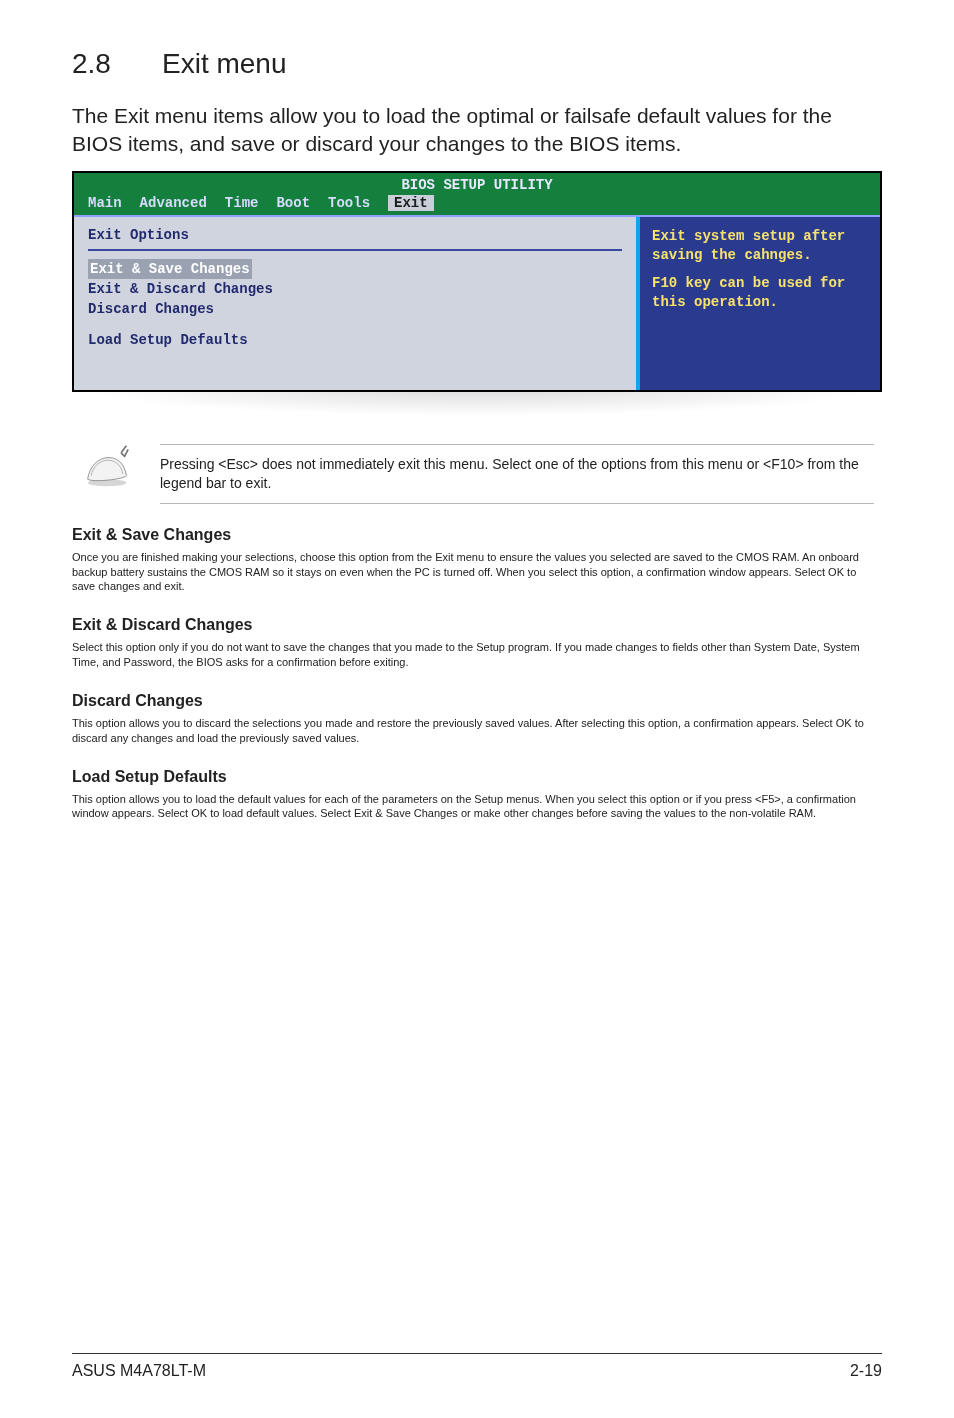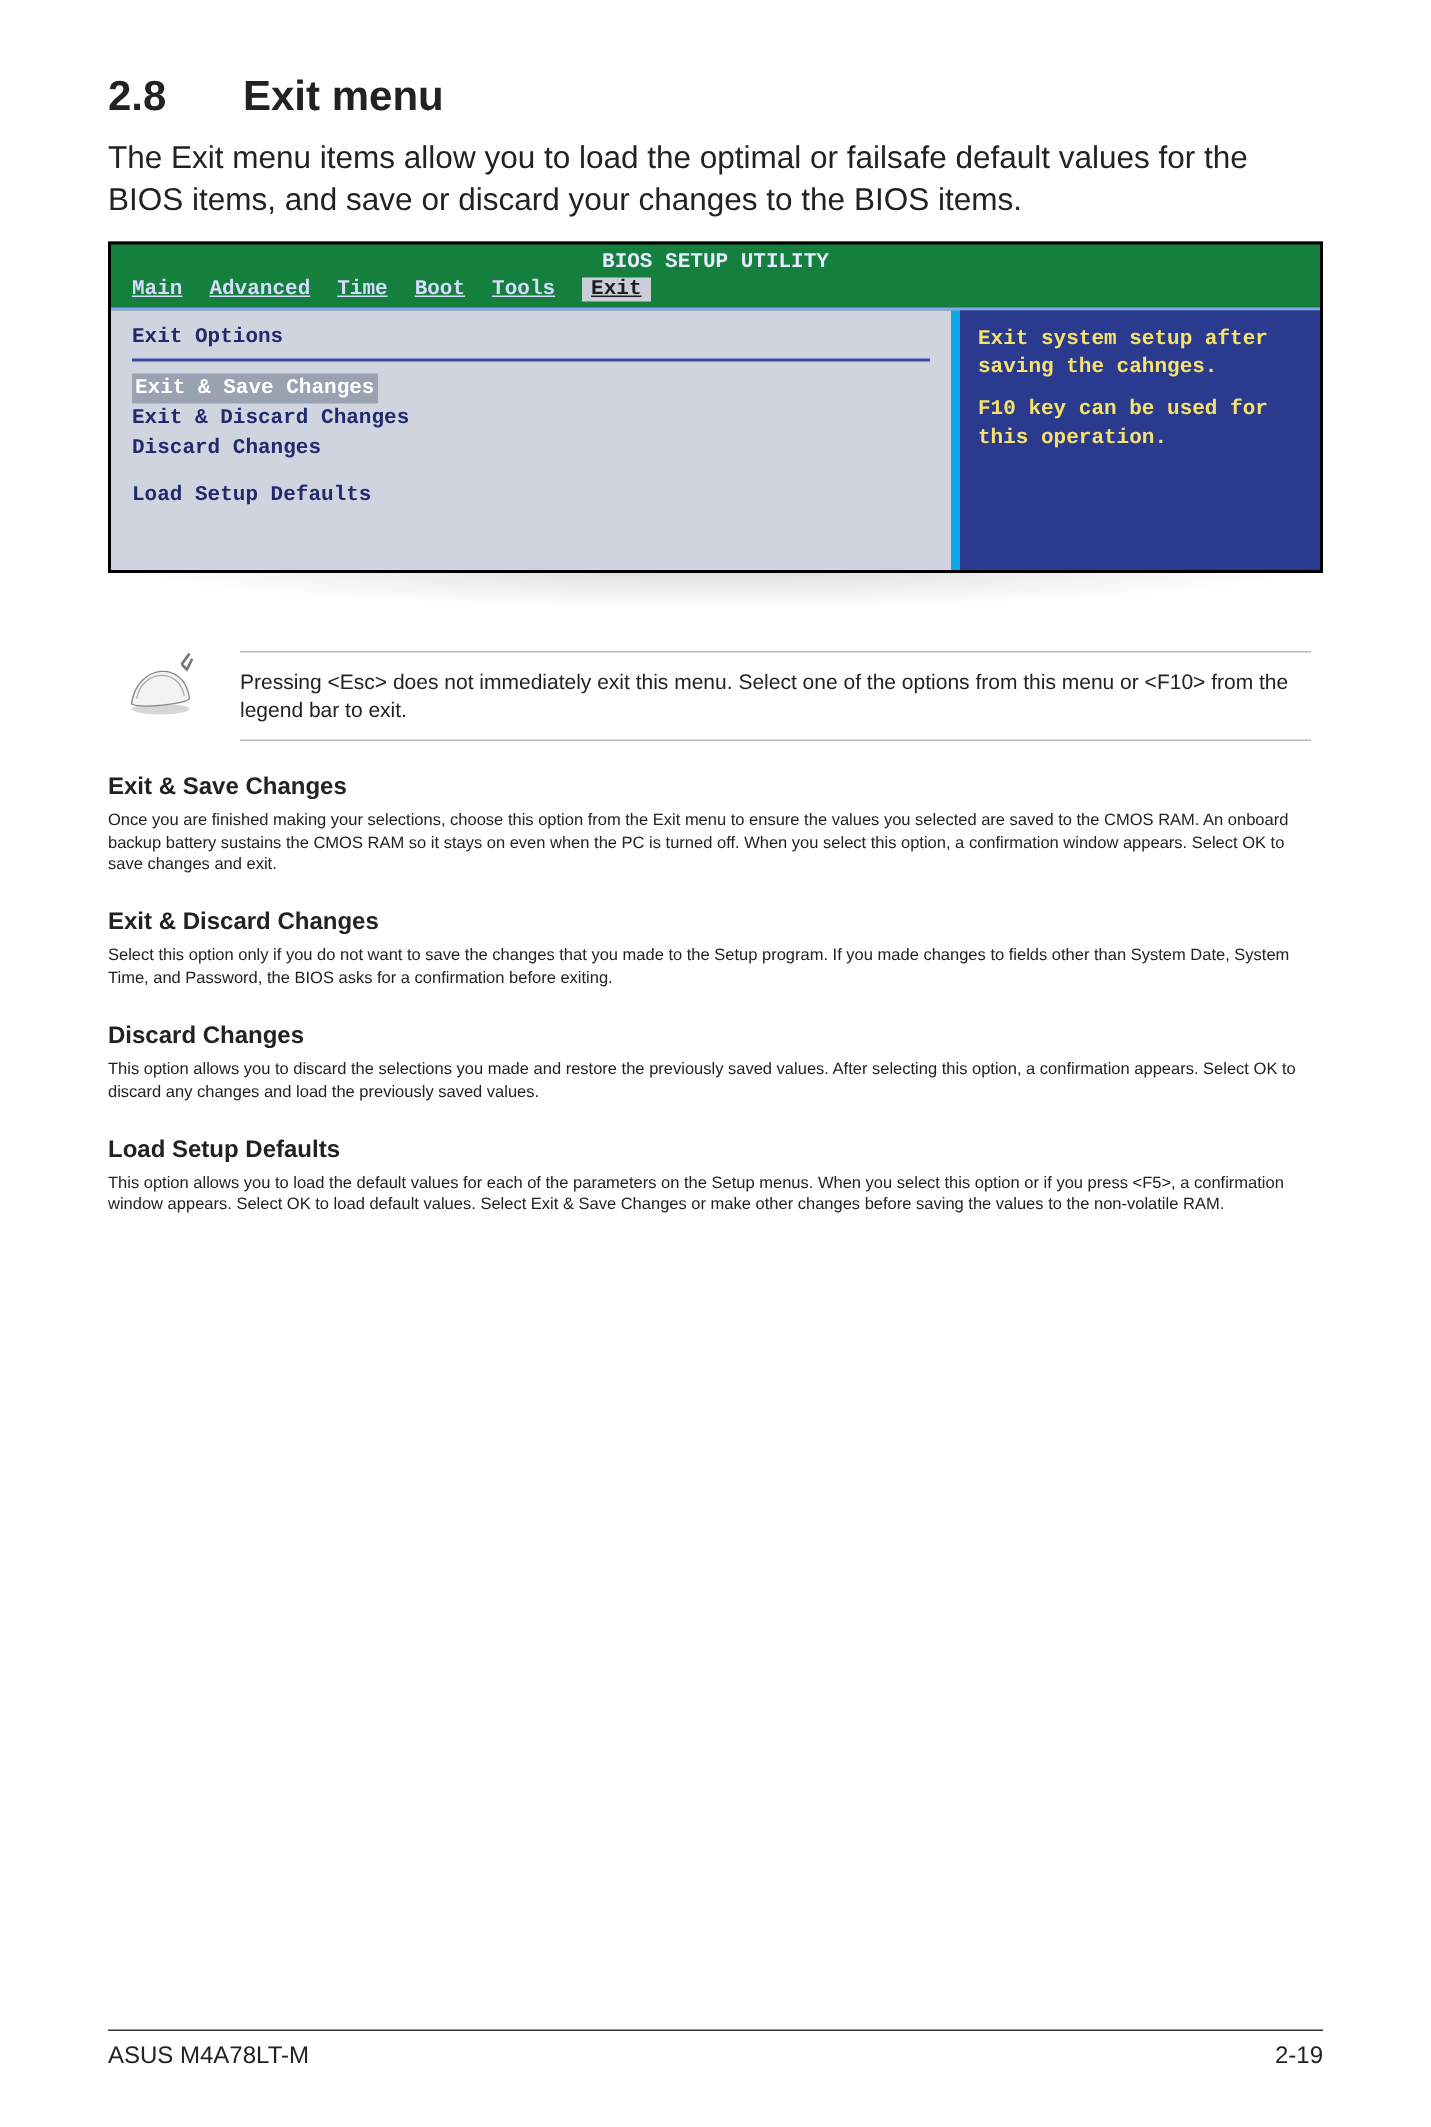--- a/index.html
+++ b/index.html
@@ -5,40 +5,40 @@
   * { box-sizing: border-box; margin: 0; padding: 0; }
   body {
     background: #ffffff;
     font-family: Arial, Helvetica, sans-serif;
     color: #222;
     width: 954px;
     height: 1418px;
     position: relative;
     padding: 48px 72px 0 72px;
   }
-  .h1 { font-size: 28px; font-weight: bold; margin-bottom: 12px; }
+  .h1 { font-size: 28px; font-weight: normal; margin-bottom: 22px; }
   .h1 .num { display:inline-block; width: 90px; }
   .intro { font-size: 21px; line-height: 1.35; margin-bottom: 12px; }
   .bios-box {
     border: 2px solid #000;
     background: #15803d;
     color: #cfd6ff;
     font-family: "Courier New", monospace;
     font-size: 14px;
     font-weight: bold;
     overflow: hidden;
   }
   .bios-title { text-align: center; color: #e7e9ff; padding-top: 4px; }
   .bios-tabs { display: flex; gap: 18px; padding: 2px 14px 4px 14px; align-items:center; }
-  .bios-tab { color: #d6dbff; text-decoration: underline; }
+  .bios-tab { color: #d6dbff; }
   .bios-tab.sel { background: #c9ced8; color: #1c1c1c; padding: 0 6px; }
   .bios-body { display: flex; border-top: 2px solid #8fa0ff; }
   .bios-left {
     flex: 1; background: #d0d4de; color: #222a6e; padding: 10px 14px 40px 14px;
-    border-right: 6px solid #0ea5e9;
+    border-right: 4px solid #0ea5e9;
   }
   .bios-left .opthead { color: #222a6e; margin-bottom: 6px; }
   .bios-left hr { border: none; border-top: 2px solid #3a4aa0; margin: 4px 0 8px 0; }
   .bios-item { line-height: 1.45; }
   .bios-item.sel { background: #9aa1b0; color: #fff; display:inline-block; padding: 0 2px; }
   .bios-right {
     width: 240px; background: #2a3a8f; color: #f7e36b; padding: 10px 12px 40px 12px;
   }
   .bios-right .line { line-height: 1.35; }
   .bios-fade {

